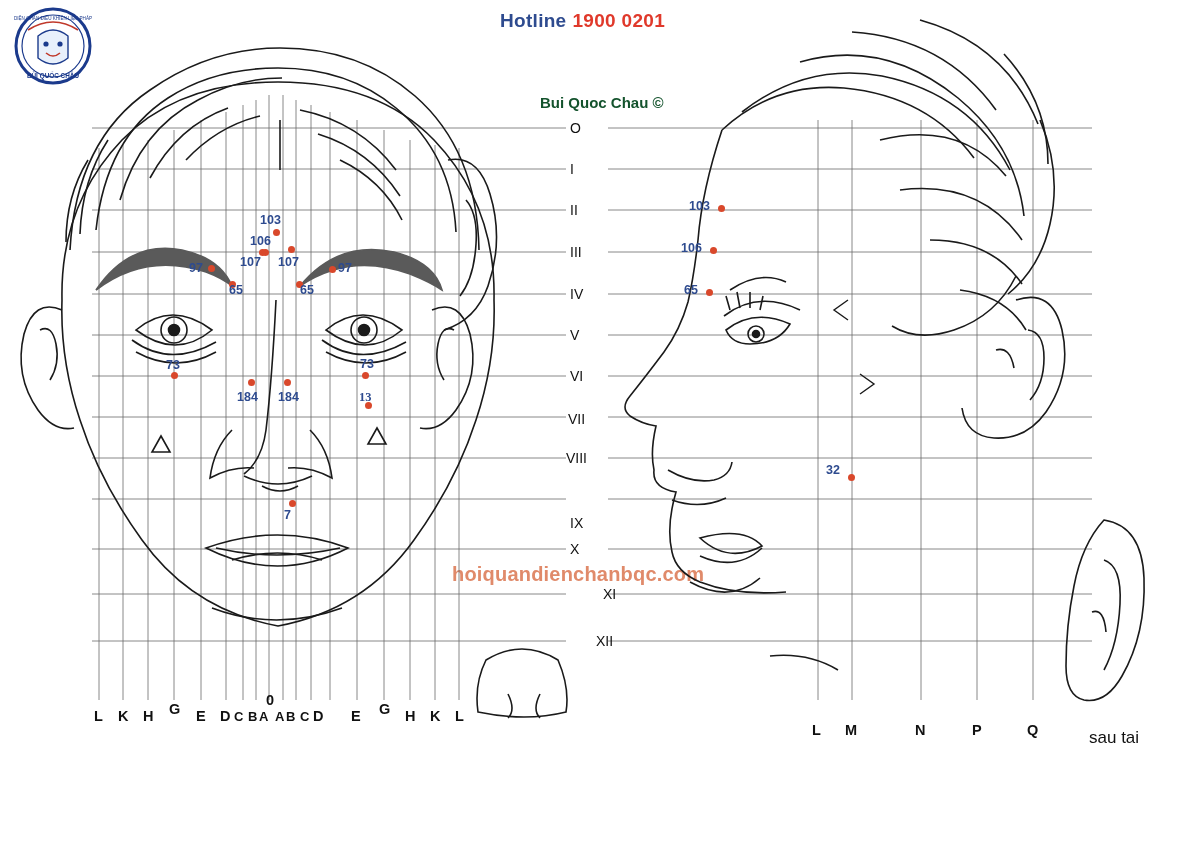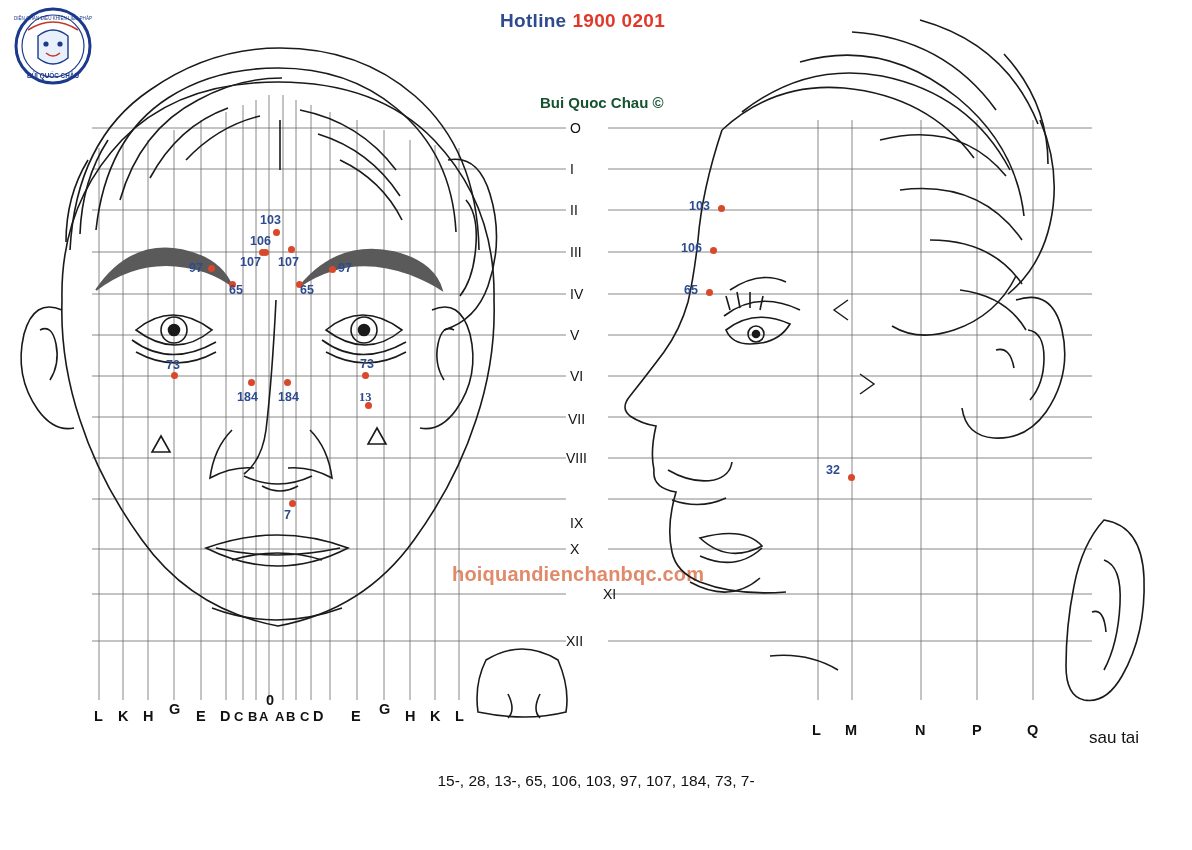--- a/index.html
+++ b/index.html
@@ -78,21 +78,20 @@
     <text x="47" y="72" font-size="6.4" fill="#1b3a8c" text-anchor="middle" font-weight="bold" font-family="Liberation Sans, sans-serif">BÙI QUỐC CHÂU</text>
   </svg>
 
   <div class="hotline">
     <span>Hotline</span><span class="num">1900 0201</span>
   </div>
 
   <div class="author">Bui Quoc Chau ©</div>
   <div class="watermark">hoiquandienchanbqc.com</div>
   <div class="sautai">sau tai</div>
-  <div class="caption1">15-, 28, 13-, 65, 106, 103, 97, 107, 184, 73, 7-</div>
 
   <svg class="layer" viewBox="0 0 1192 850">
     <g stroke="#6b6b6b" stroke-width="0.8" fill="none">
 
       <line x1="92" y1="128" x2="566" y2="128"></line>
       <line x1="92" y1="169" x2="566" y2="169"></line>
       <line x1="92" y1="210" x2="566" y2="210"></line>
       <line x1="92" y1="252" x2="566" y2="252"></line>
       <line x1="92" y1="294" x2="566" y2="294"></line>
       <line x1="92" y1="335" x2="566" y2="335"></line>
@@ -262,21 +261,21 @@
   <div class="roman" style="left:570px;top:202px;">II</div>
   <div class="roman" style="left:570px;top:244px;">III</div>
   <div class="roman" style="left:570px;top:286px;">IV</div>
   <div class="roman" style="left:570px;top:327px;">V</div>
   <div class="roman" style="left:570px;top:368px;">VI</div>
   <div class="roman" style="left:568px;top:411px;">VII</div>
   <div class="roman" style="left:566px;top:450px;">VIII</div>
   <div class="roman" style="left:570px;top:515px;">IX</div>
   <div class="roman" style="left:570px;top:541px;">X</div>
   <div class="roman" style="left:568px;top:586px;margin-left:35px;">XI</div>
-  <div class="roman" style="left:566px;top:633px;">XII</div>
+  <div class="roman" style="left:596px;top:633px;">XII</div>
 
   <div class="collab" style="left:94px;top:708px;">L</div>
   <div class="collab" style="left:118px;top:708px;">K</div>
   <div class="collab" style="left:143px;top:708px;">H</div>
   <div class="collab" style="left:169px;top:701px;">G</div>
   <div class="collab" style="left:196px;top:708px;">E</div>
   <div class="collab" style="left:220px;top:708px;">D</div>
   <div class="collab small" style="left:234px;top:709px;">C</div>
   <div class="collab small" style="left:248px;top:709px;">B</div>
   <div class="collab small" style="left:259px;top:709px;">A</div>

